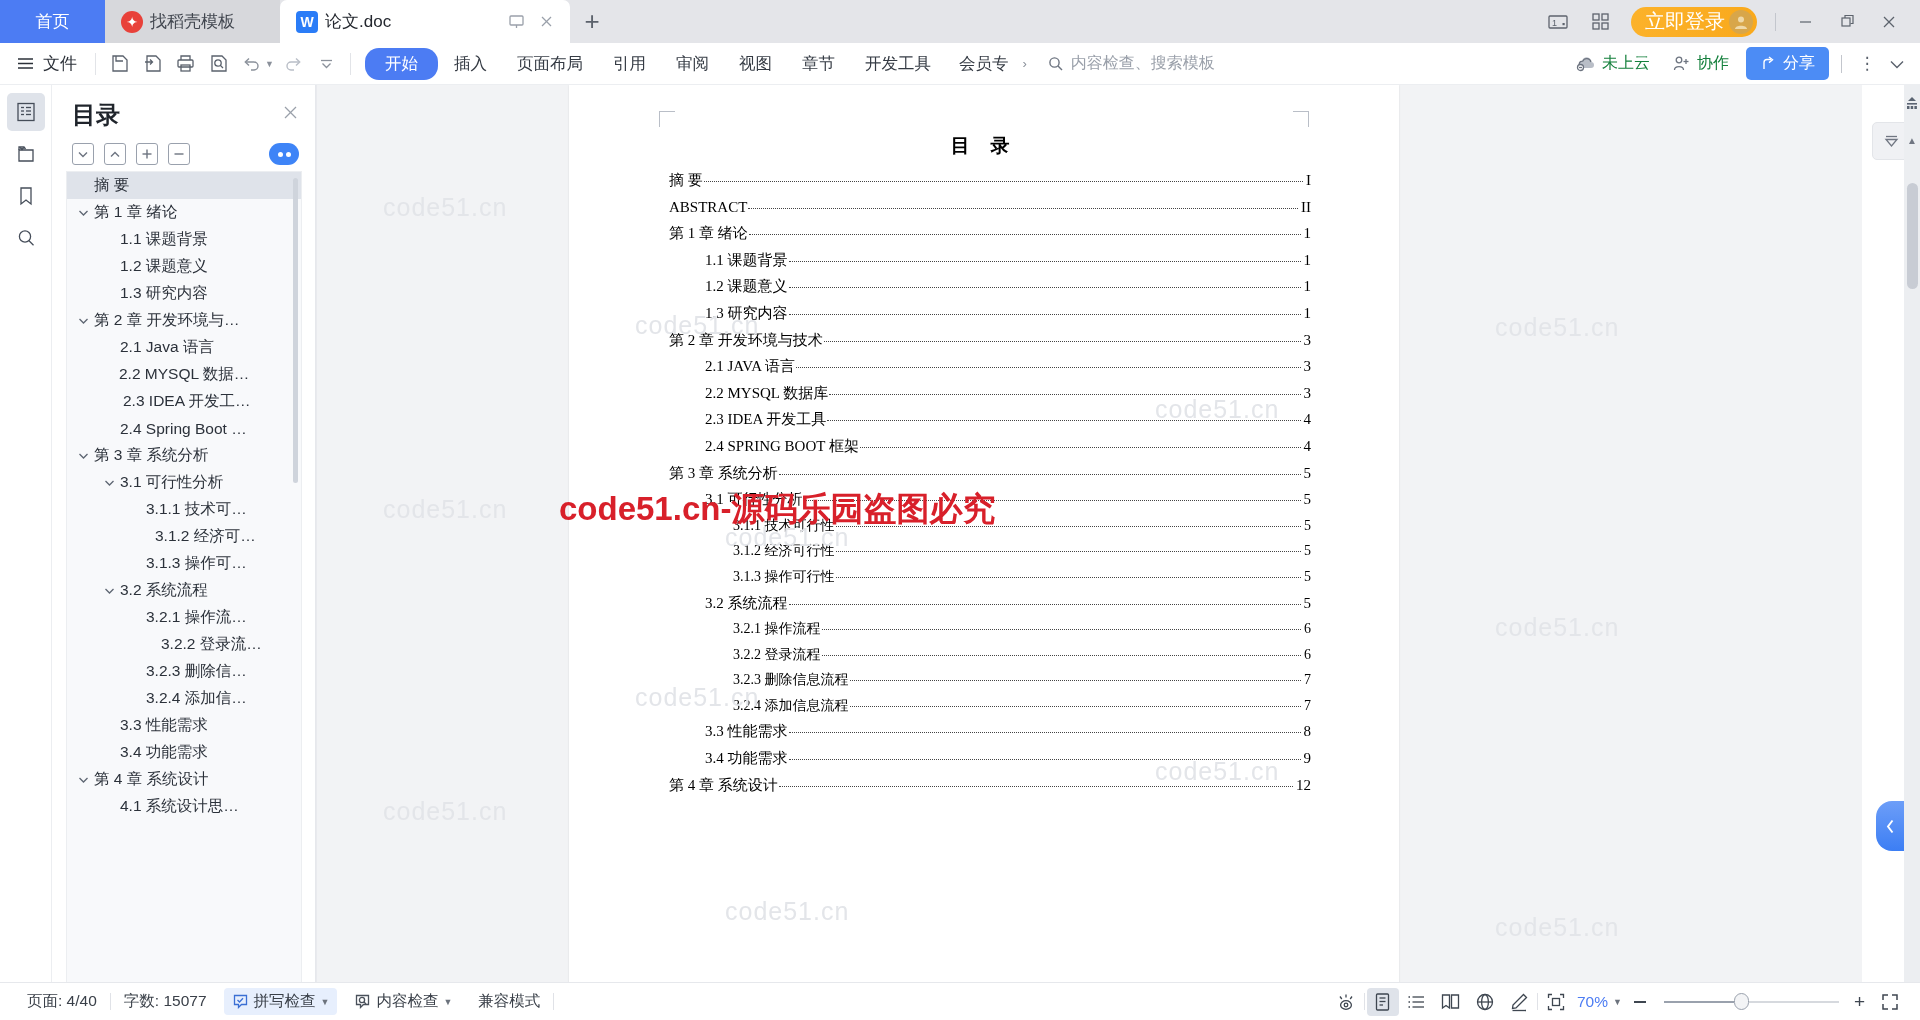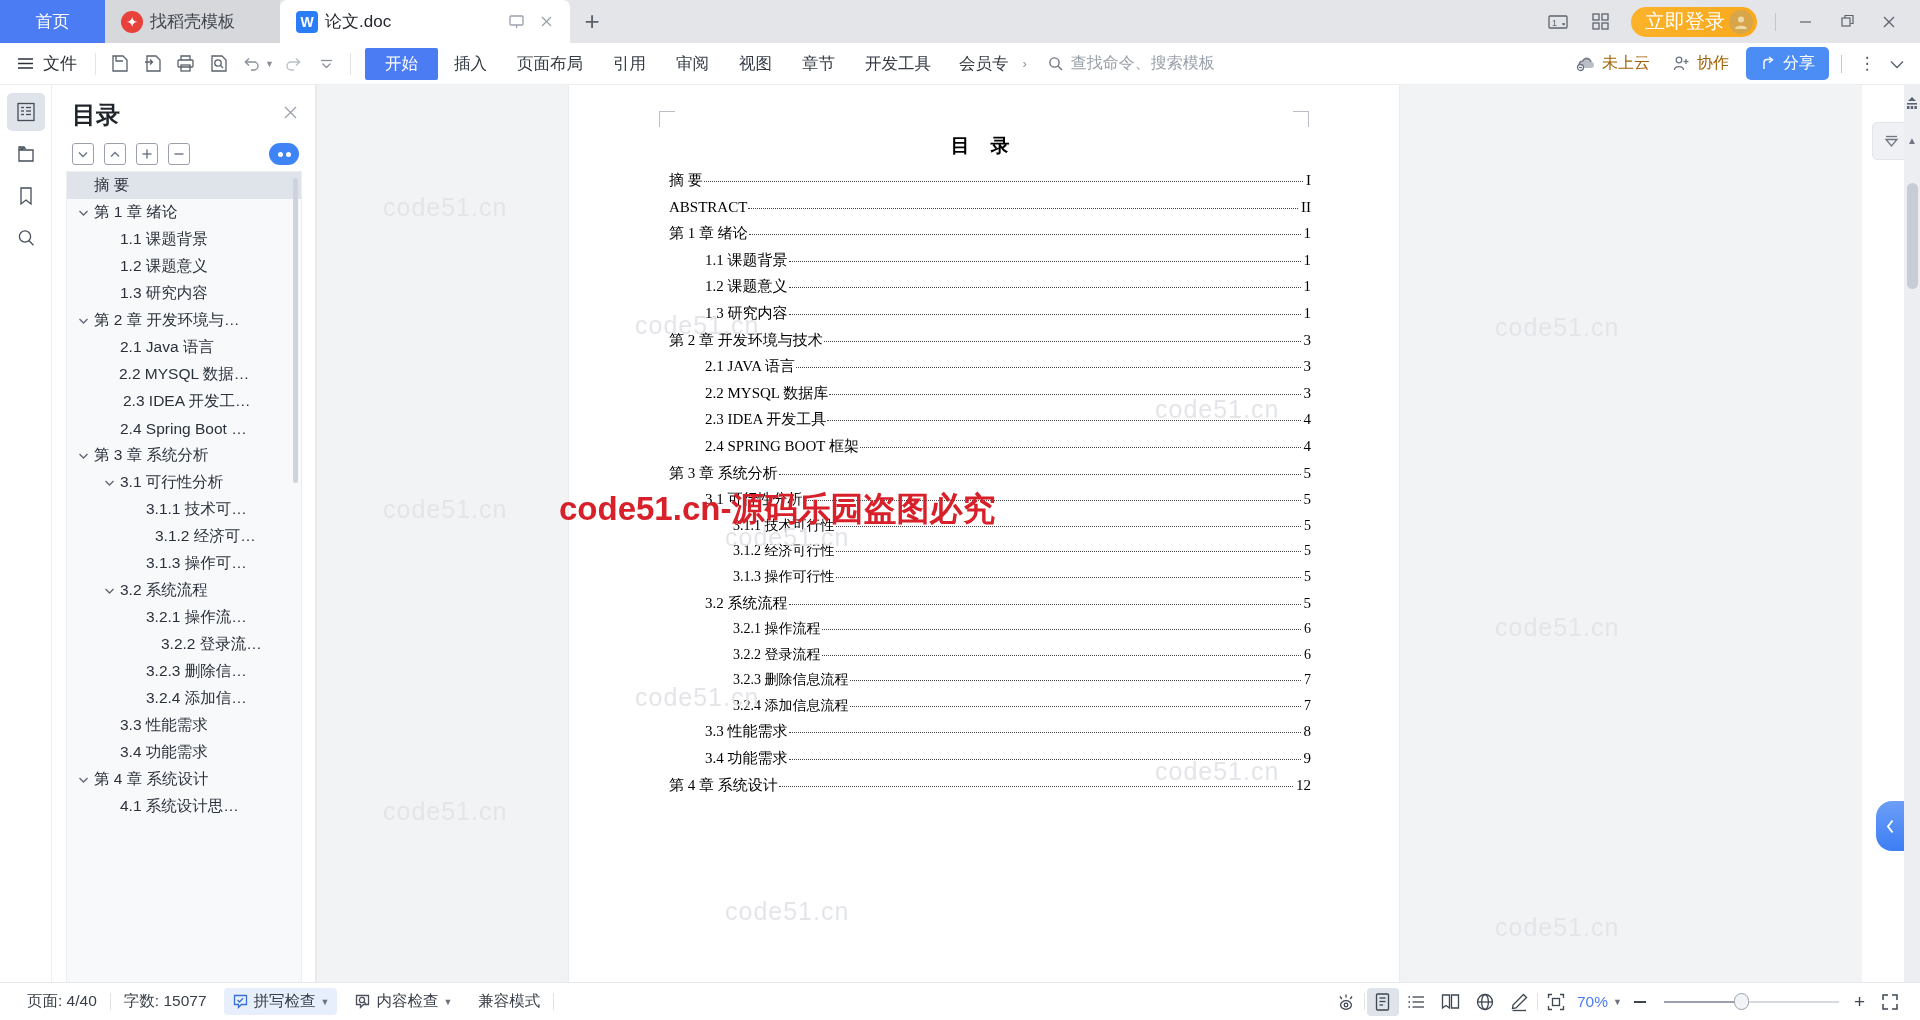--- a/index.html
+++ b/index.html
@@ -66,30 +66,30 @@
     border-bottom:1px solid #eceef1;
   }
   .rb-file{ display:flex; align-items:center; gap:8px; padding:0 10px 0 6px;
             font-size:17px; color:#2b3038; }
   .rb-divider{ width:1px; height:22px; background:#e2e4e8; margin:0 8px; }
   .rb-icons{ display:flex; align-items:center; gap:3px; color:#5a616c;}
   .rb-ic{ width:30px; height:30px; display:flex; align-items:center; justify-content:center;
           border-radius:4px;}
   .rb-caret{ font-size:9px; color:#8b919b; margin-left:-4px; margin-right:2px;}
   .rb-menus{ display:flex; align-items:center; gap:2px; margin-left:6px;}
-  .rb-menu{ padding:5px 14px; font-size:16.5px; color:#353b44; border-radius:2px;
+  .rb-menu{ padding:5px 14px; font-size:16.5px; color:#353b44; border-radius:14px;
             white-space:nowrap; }
   .rb-menu.active{ background:#4c7cf3; color:#fff; padding:5px 20px; }
   .rb-vip{ display:flex; align-items:center; gap:14px; padding:5px 6px 5px 12px;
            font-size:16.5px; color:#353b44;}
   .rb-vip .chev{ color:#8b919b; font-size:13px;}
   .rb-search{ display:flex; align-items:center; gap:7px; margin-left:14px;
               font-size:16px; color:#9aa0aa; }
   .rb-right{ margin-left:auto; display:flex; align-items:center; gap:4px; }
-  .rb-rbtn{ display:flex; align-items:center; gap:6px; font-size:16px; color:#a16207;
+  .rb-rbtn{ display:flex; align-items:center; gap:6px; font-size:16px; color:#15803d;
             padding:5px 9px; border-radius:4px; white-space:nowrap;}
   .share-btn{ background:#4c8cf5; color:#fff; border-radius:5px; padding:6px 14px;
               display:flex; align-items:center; gap:6px; font-size:16px; margin-left:4px;}
   .rb-dots{ width:26px; height:26px; display:flex; align-items:center; justify-content:center;
             color:#5a616c; font-size:17px; }
 
   
   .rail{
     position:absolute; left:0; top:85px; width:52px; height:935px;
     background:#fff; display:flex; flex-direction:column; align-items:center;
@@ -360,21 +360,21 @@
         <span>会员专</span>
         <span class="chev">›</span>
       </div>
     </div>
 
     <div class="rb-search">
       <svg width="17" height="17" viewBox="0 0 17 17" fill="none" stroke="#6d7480" stroke-width="1.4">
         <circle cx="7.5" cy="7.5" r="4.6"></circle>
           <line x1="11" y1="11" x2="15" y2="15"></line>
       </svg>
-      <span>查找命令、搜索模板</span>
+      <span>内容检查、搜索模板</span>
     </div>
 
     <div class="rb-right">
       <div class="rb-rbtn">
         <svg width="20" height="16" viewBox="0 0 20 16" fill="none" stroke="#6d7480" stroke-width="1.3">
           <path d="M6 12 a3.4 3.4 0 0 1 .2-6.8 A4.4 4.4 0 0 1 15 6 a3 3 0 0 1 0 6 Z" fill="#b9bec7" stroke="none"></path>
           <path d="M6.5 12 a3.4 3.4 0 0 1 .2-6.8 A4.4 4.4 0 0 1 15 6"></path>
           <circle cx="4.5" cy="11.5" r="3" fill="#fff"></circle>
             <line x1="3" y1="11.5" x2="6" y2="11.5"></line>
         </svg>

